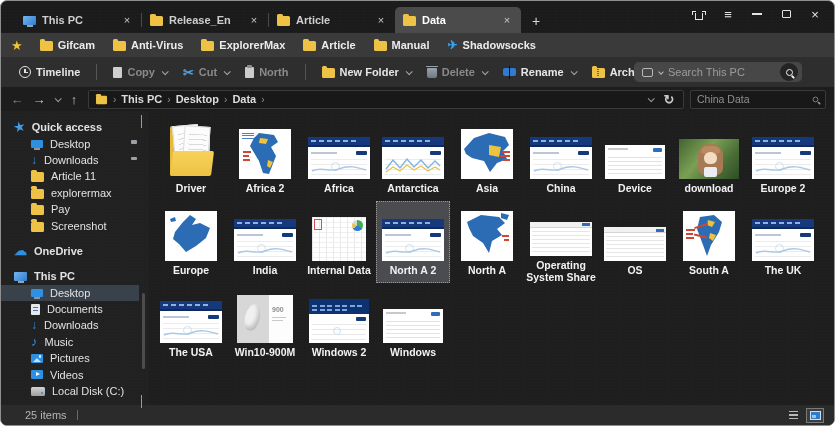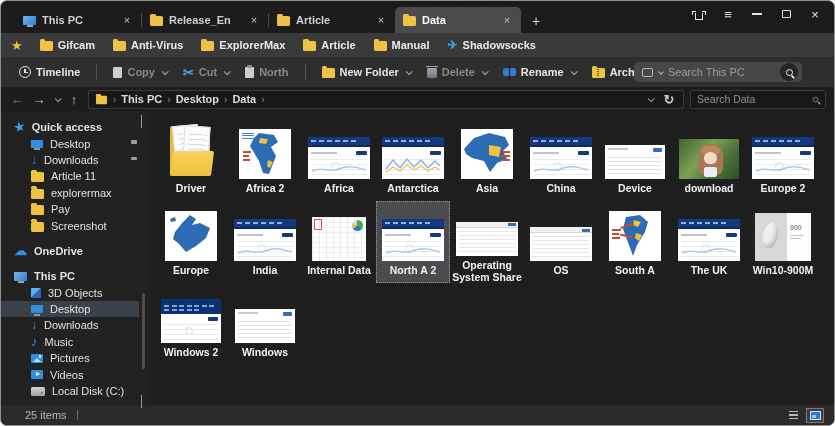--- a/index.html
+++ b/index.html
@@ -329,21 +329,21 @@
         <span>Desktop</span>
         <span class="bc-sep">›</span>
         <span>Data</span>
         <span class="bc-sep">›</span>
         <span class="bc-actions">
           <span class="caret" style="border-color: rgb(154, 154, 154);"></span>
           <span class="navic">↻</span>
         </span>
       </div>
     <div class="addrsearch">
-      <span class="ph">Search Data</span>
+      <span class="ph">China Data</span>
       <span class="ic-mag dim" style="transform:scale(.8);"></span>
     </div>
   </div>
 
   <div class="content">
     <div class="sidebar" id="sidebar">
       <div class="sb-scroll-up"><span class="caret"></span></div>
       <div class="sb-thumb"></div>
       <div class="sb-scroll-down"><span class="caret"></span></div>
     <div class="sb-row hdr">
@@ -379,27 +379,27 @@
         <div class="sb-gap"></div>
         <div class="sb-row hdr">
           <span class="ic ic-cloud">☁</span>
           <span>OneDrive</span>
         </div>
         <div class="sb-gap"></div>
         <div class="sb-row hdr">
           <span class="ic ic-computer"></span>
           <span>This PC</span>
         </div>
-        <div class="sb-row">
-          <span class="ic ic-cube"></span>
-          <span>3D Objects</span>
-        </div>
         <div class="sb-row sel">
           <span class="ic ic-desktop"></span>
           <span>Desktop</span>
+        </div>
+        <div class="sb-row">
+          <span class="ic ic-doc"></span>
+          <span>Documents</span>
         </div>
         <div class="sb-row">
           <span class="ic ic-down">↓</span>
           <span>Downloads</span>
         </div>
         <div class="sb-row">
           <span class="ic ic-music">♪</span>
           <span>Music</span>
         </div>
         <div class="sb-row">
@@ -625,20 +625,33 @@
               <div class="wcc"></div>
               <svg class="wcsvg" viewBox="0 0 58 20">
                 <path d="M2,13 C12,8 20,15 29,11 S46,9 56,12" fill="none" stroke="#a9c9e8" stroke-width="1.4"></path>
               </svg>
             </div>
           </div>
           <div class="flabel">North A 2</div>
         </div>
         <div class="cell">
           <div class="thwrap">
+            <div class="th th-map map-northamerica">
+              <svg class="mapsvg" viewBox="0 0 52 50">
+                <path d="M6,11 L20,4 L38,6 L44,12 L36,18 L41,24 L31,30 L28,42 L22,32 L12,25 L8,17 Z" fill="#2b6cb5"></path>
+                <path d="M40,2 L48,4 L46,9 L40,7 Z" fill="#2b6cb5"></path>
+              </svg>
+              <i class="mr mr1"></i>
+              <i class="mr mr2"></i>
+            </div>
+          </div>
+          <div class="flabel">North A</div>
+        </div>
+        <div class="cell">
+          <div class="thwrap">
             <div class="th th-table">
               <div class="tbh"></div>
               <div class="tbbtn"></div>
               <div class="tbrows"></div>
             </div>
           </div>
           <div class="flabel">Operating System Share</div>
         </div>
         <div class="cell">
           <div class="thwrap">
@@ -681,20 +694,42 @@
               <div class="wcttl"></div>
               <div class="wcbtn"></div>
               <div class="wcrows"></div>
               <div class="wcc"></div>
               <svg class="wcsvg" viewBox="0 0 58 20">
                 <path d="M2,13 C12,8 20,15 29,11 S46,9 56,12" fill="none" stroke="#a9c9e8" stroke-width="1.4"></path>
               </svg>
             </div>
           </div>
           <div class="flabel">The UK</div>
+        </div>
+        <div class="cell">
+          <div class="thwrap">
+            <div class="th th-webchart">
+              <div class="wct">
+                <i></i>
+                <i></i>
+                <i></i>
+                <i></i>
+                <i></i>
+                <i></i>
+              </div>
+              <div class="wcttl"></div>
+              <div class="wcbtn"></div>
+              <div class="wcrows"></div>
+              <div class="wcc"></div>
+              <svg class="wcsvg" viewBox="0 0 58 20">
+                <path d="M2,13 C12,8 20,15 29,11 S46,9 56,12" fill="none" stroke="#a9c9e8" stroke-width="1.4"></path>
+              </svg>
+            </div>
+          </div>
+          <div class="flabel">The USA</div>
         </div>
         <div class="cell">
           <div class="thwrap">
             <div class="th th-product">
               <div class="pr-l">
                 <div class="pr-m"></div>
               </div>
               <div class="pr-r">
                 <span class="prod-num">900</span>
                 <i class="l1"></i>

